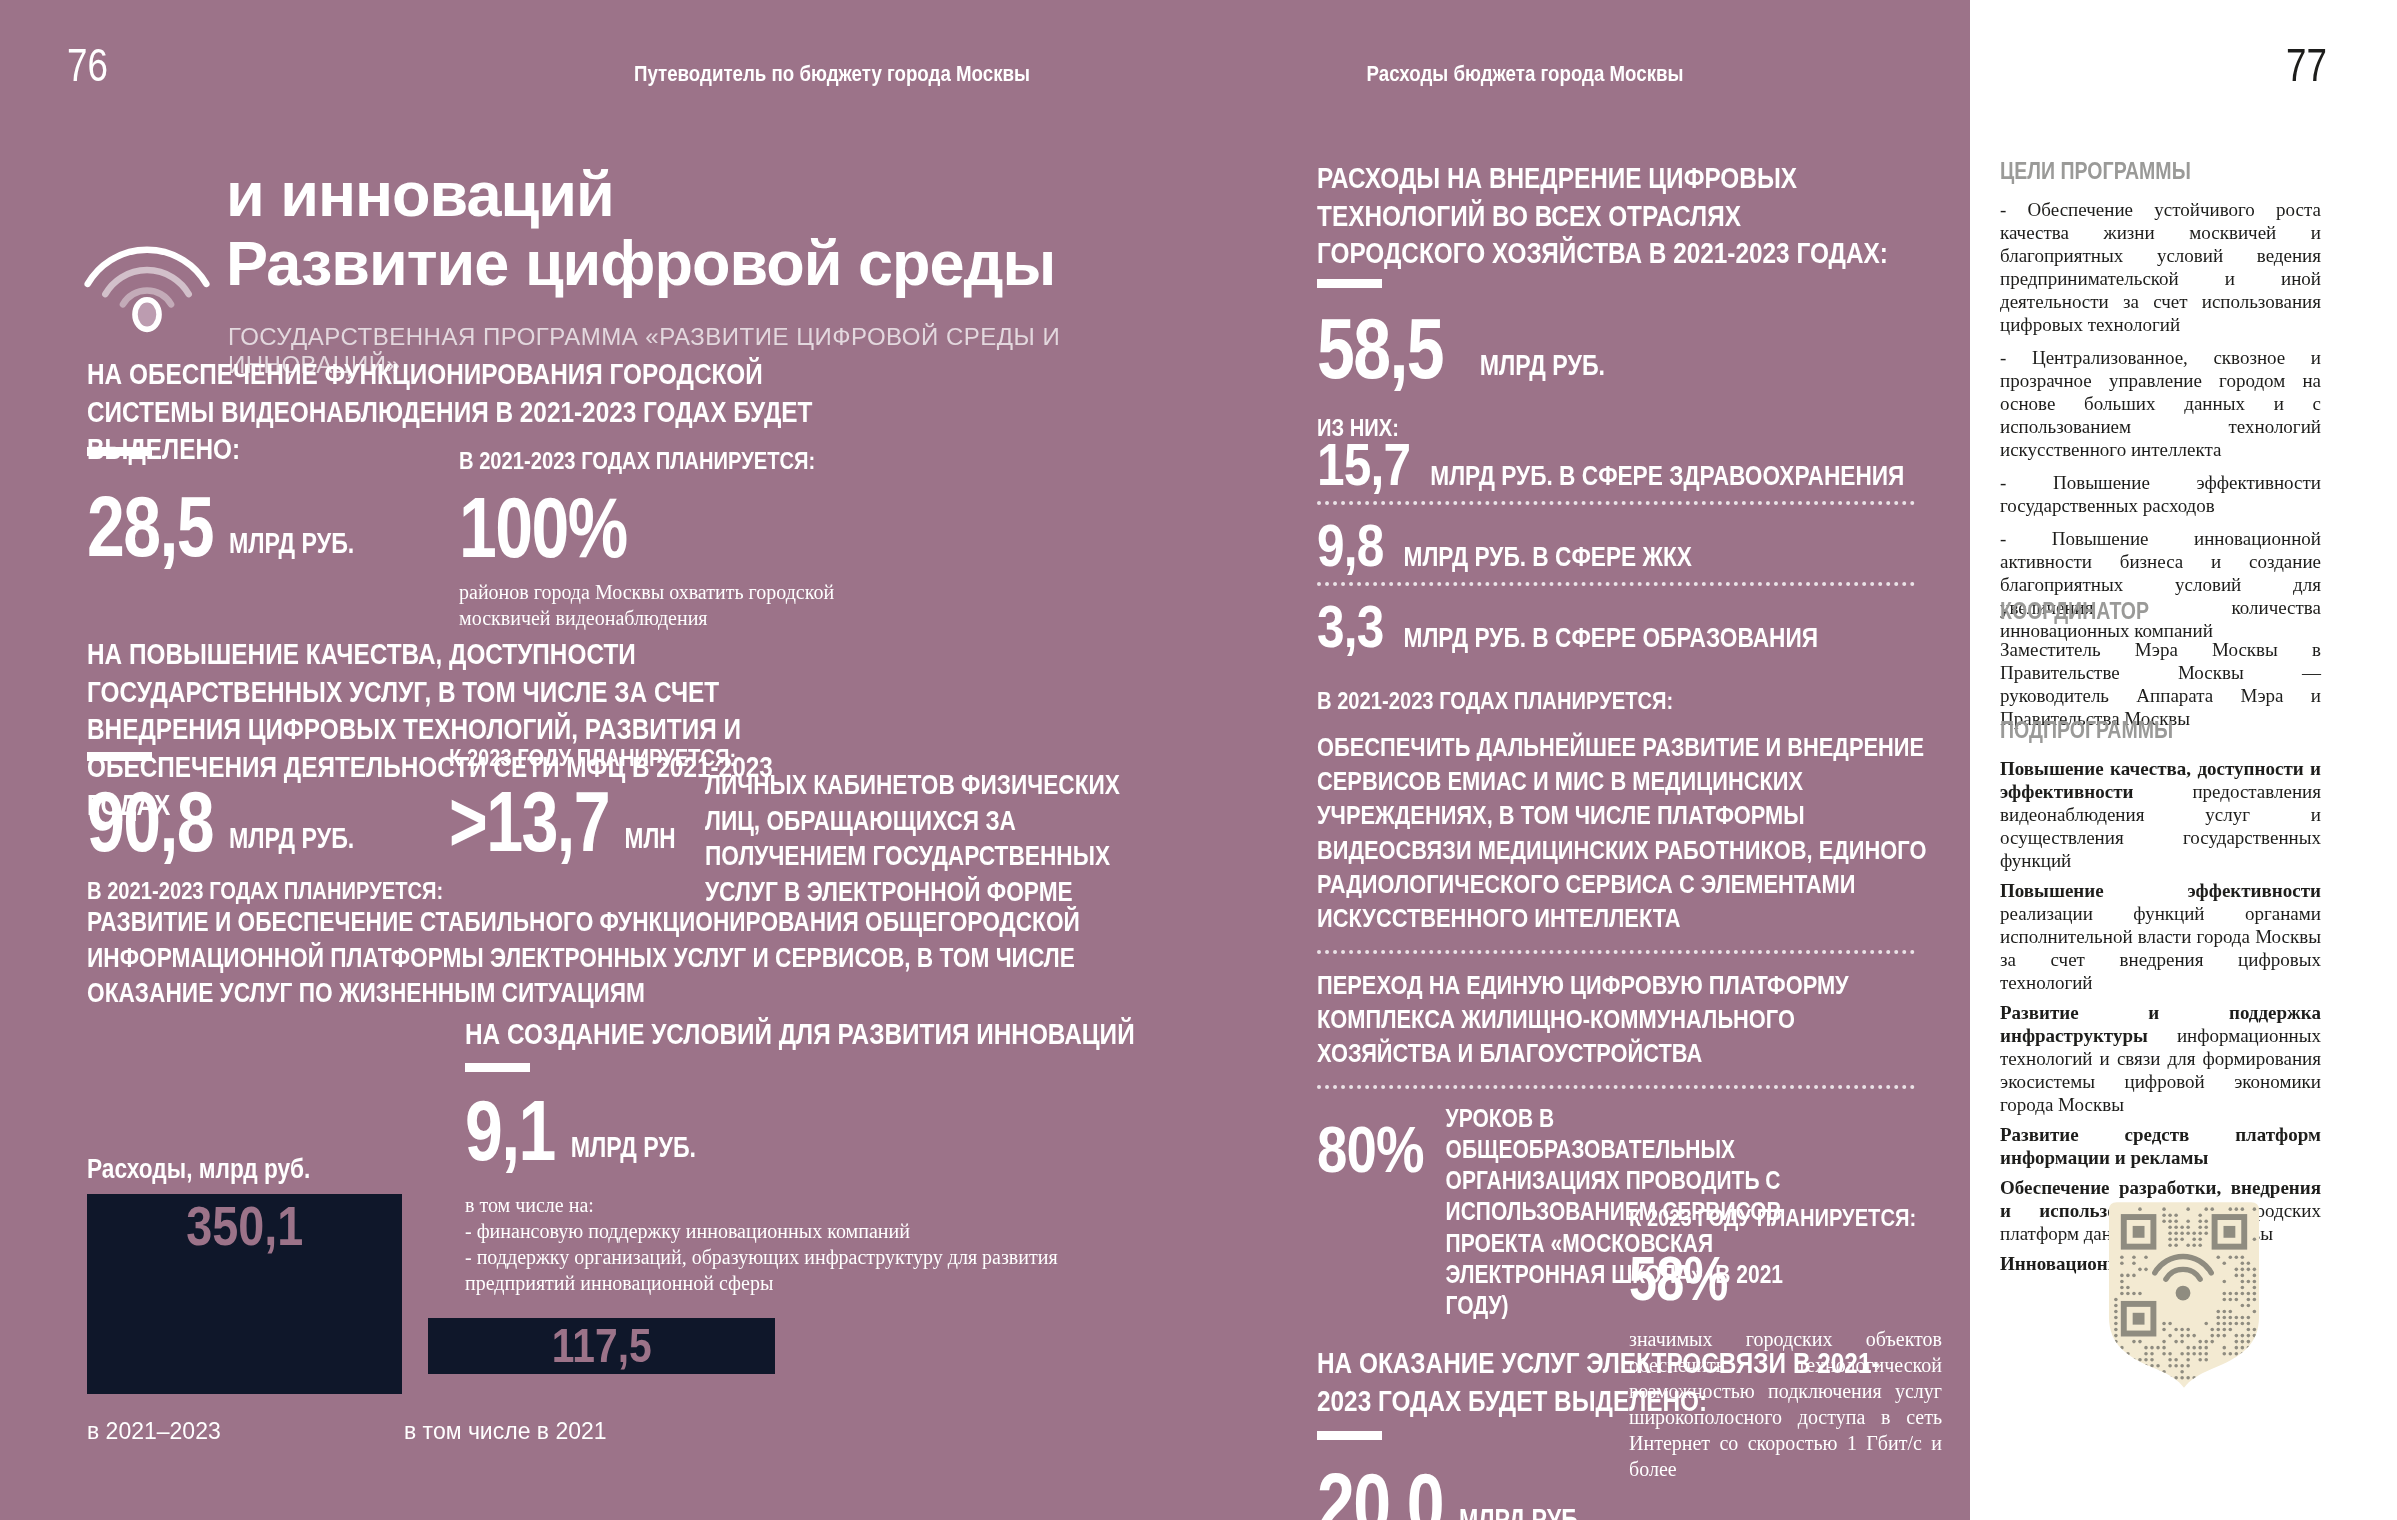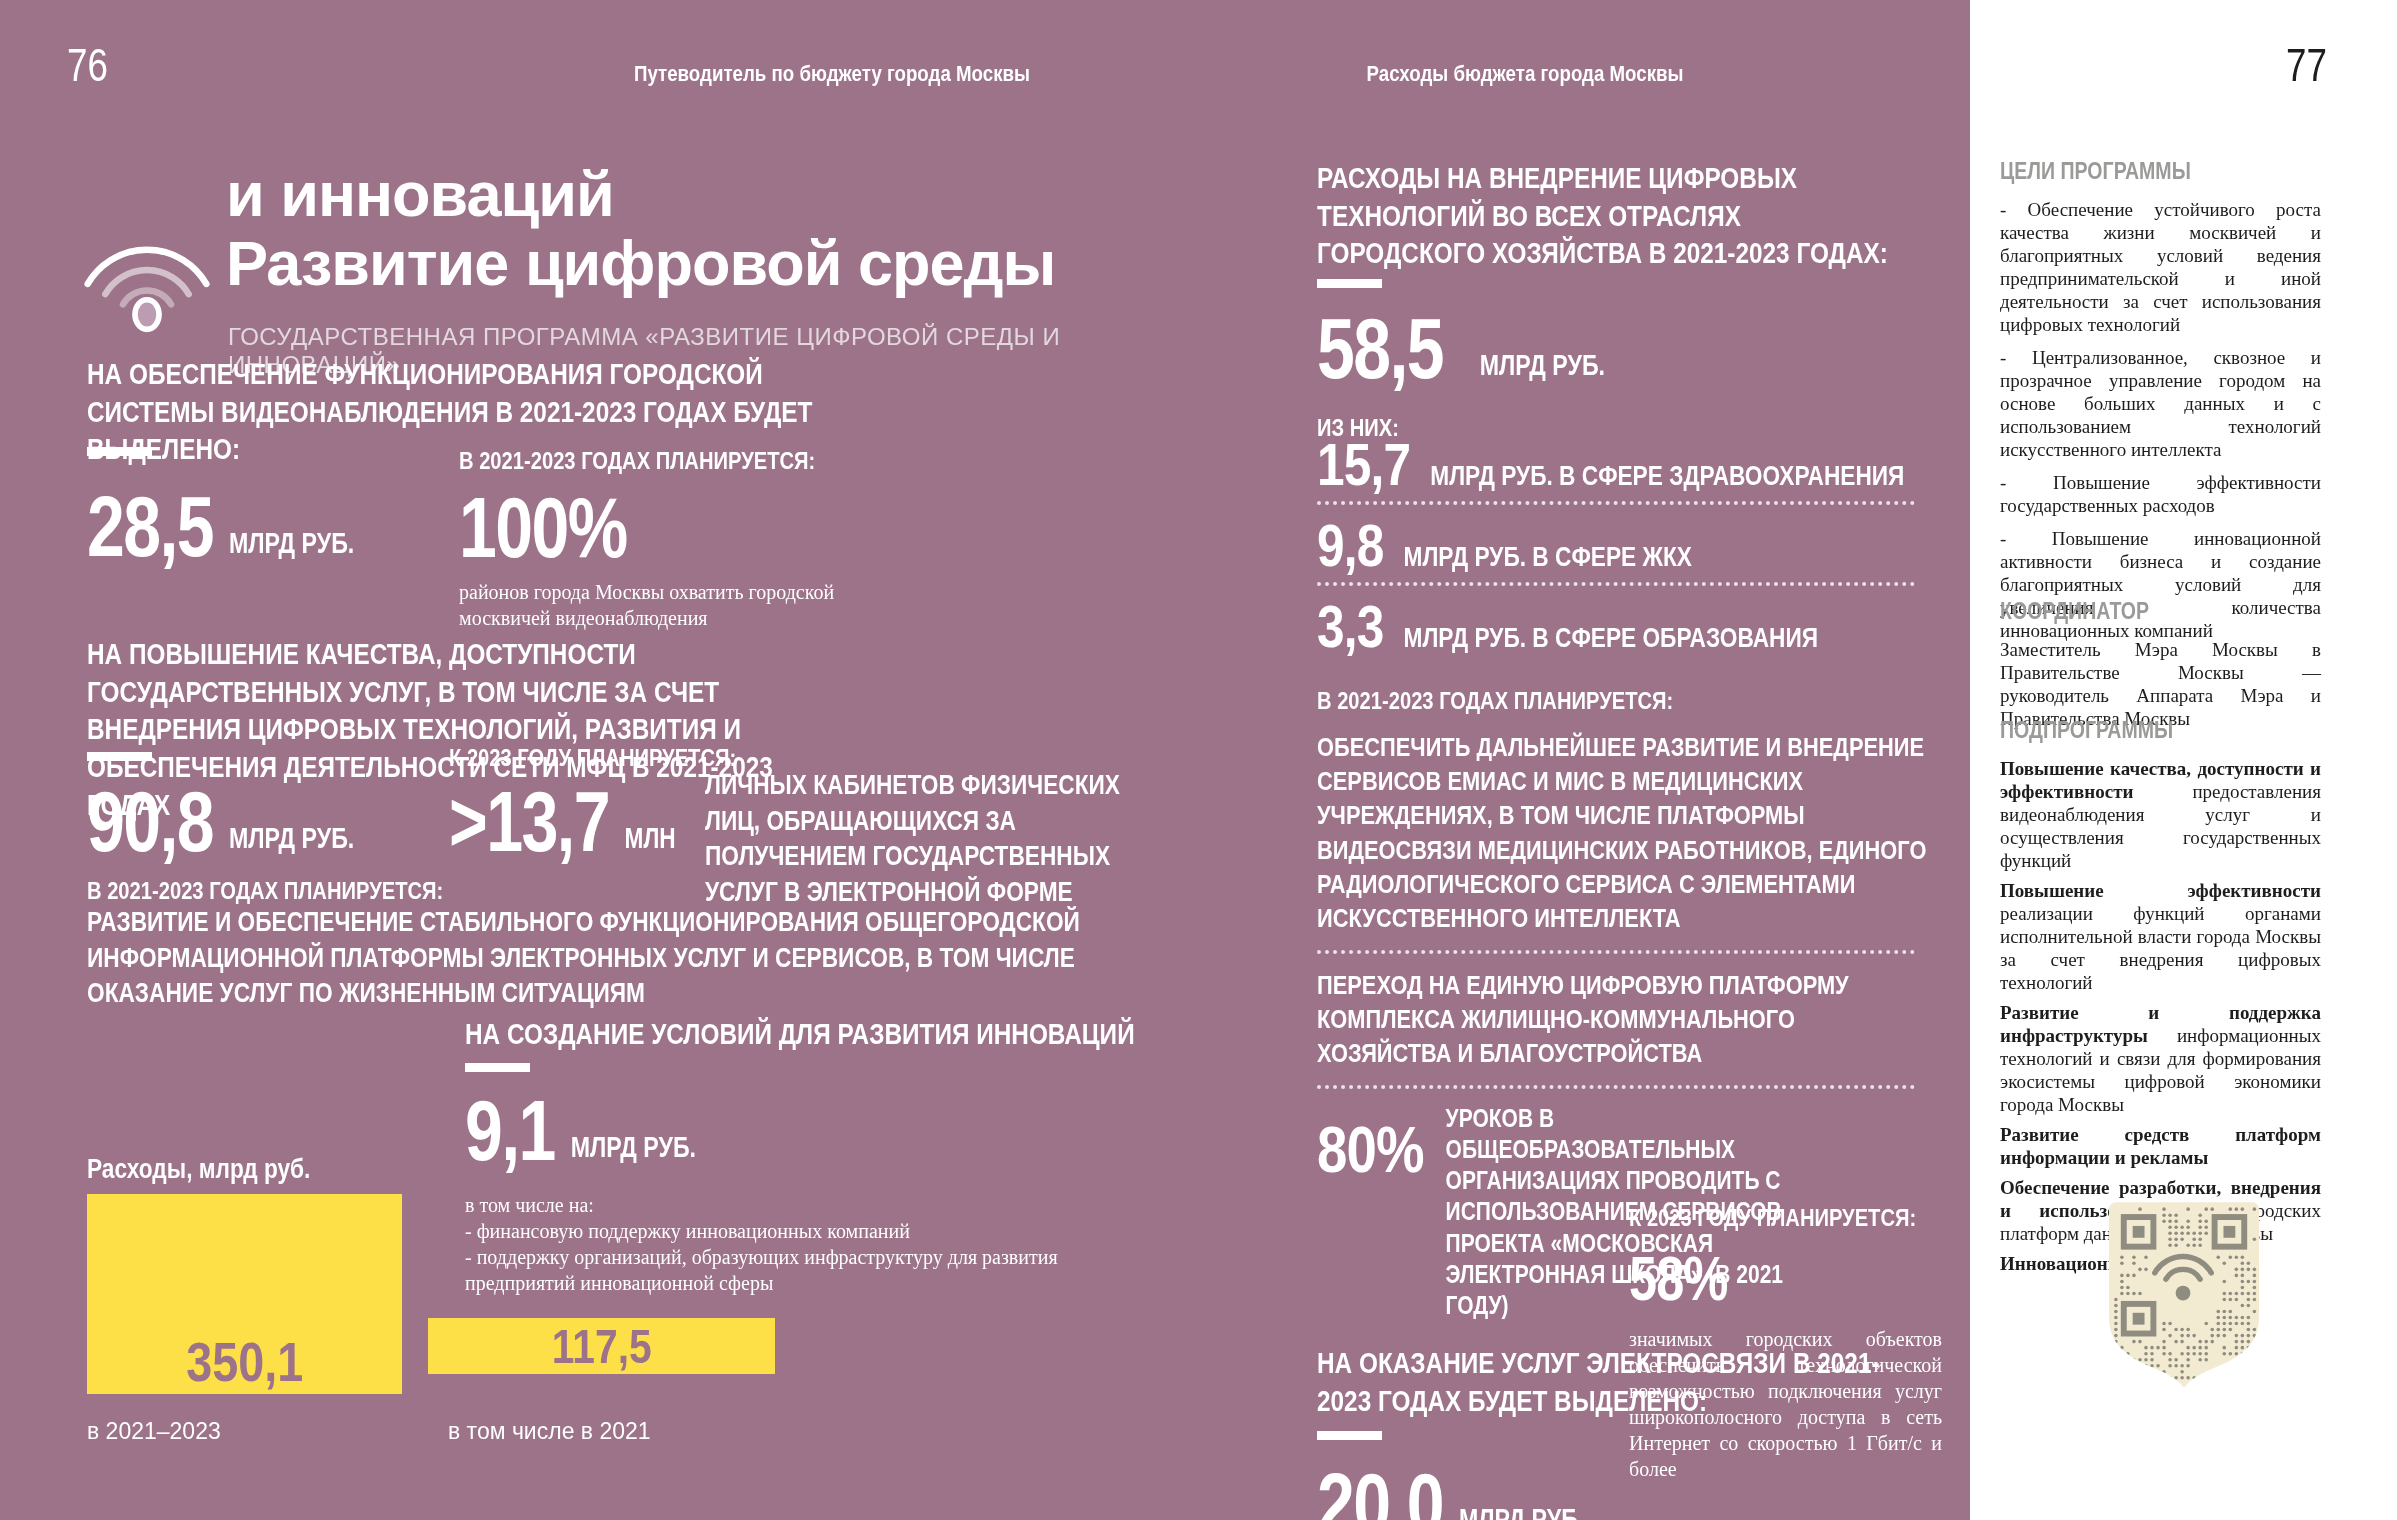--- a/index.html
+++ b/index.html
@@ -19,21 +19,21 @@
   .upb{font-weight:700;font-size:27px;line-height:1.32;}
   .serif{font-family:"Liberation Serif",serif;font-size:20px;line-height:1.3;}
   .dash{width:65px;height:9px;background:#fff;}
   .sep{border-top:4px dotted rgba(255,255,255,.8);height:0;width:598px;}
   .runhead{font-weight:700;font-size:22px;text-align:center;}
   .pgnum{font-size:46px;font-weight:400;}
   
   .title{font-weight:700;font-size:63px;line-height:1.1;letter-spacing:-1px;}
   .subtitle{font-size:24px;letter-spacing:0.5px;color:rgba(255,255,255,.72);}
   
-  .bar{background:#fde047;display:flex;align-items:flex-end;justify-content:center;}
+  .bar{background:#0f172a;display:flex;align-items:flex-start;justify-content:center;}
   .barnum{color:#9c7389;font-weight:700;}
   .barlbl{font-size:23px;}
   
   .flow>*{margin-bottom:14px;}
   
   .sidebar{position:absolute;left:1970px;top:0;width:428px;height:1521px;background:#fff;color:#1d1d1b;}
   .sb{position:absolute;left:30px;width:321px;}
   .sbh{color:#9a9a98;font-weight:700;font-size:23px;margin-bottom:14px;transform:scaleX(.85);transform-origin:0 0;white-space:nowrap;}
   .sbserif{font-family:"Liberation Serif",serif;font-size:19px;line-height:1.21;text-align:justify;color:#1d1d1b;}
   .sbserif p{margin:0 0 10px 0;}
@@ -101,21 +101,21 @@
   </div>
 
   <div class="abs upb cond" style="left:87px;top:1152px;width:396px;">Расходы, млрд руб.</div>
   <div class="abs bar" style="left:87px;top:1194px;width:315px;height:200px;">
     <span class="barnum condc" style="font-size:55px;">350,1</span>
   </div>
   <div class="abs bar" style="left:428px;top:1318px;width:347px;height:56px;">
     <span class="barnum condc" style="font-size:48px;">117,5</span>
   </div>
   <div class="abs barlbl" style="left:87px;top:1418px;">в 2021–2023</div>
-  <div class="abs barlbl" style="left:448px;top:1418px;text-align:center;">в том числе в 2021</div>
+  <div class="abs barlbl" style="left:404px;top:1418px;text-align:center;">в том числе в 2021</div>
 
   <div class="abs hd cond" style="left:1317px;top:160px;width:693px;">РАСХОДЫ НА ВНЕДРЕНИЕ ЦИФРОВЫХ ТЕХНОЛОГИЙ ВО ВСЕХ ОТРАСЛЯХ ГОРОДСКОГО ХОЗЯЙСТВА В 2021-2023 ГОДАХ:</div>
   <div class="abs dash" style="left:1317px;top:279px;"></div>
   <div class="abs amt" style="left:1317px;top:309px;gap:46px;">
     <span class="xl">58,5</span>
     <span class="unit">МЛРД РУБ.</span>
   </div>
   <div class="abs lbl cond" style="left:1317px;top:414px;">ИЗ НИХ:</div>
 
   <div class="abs cond" style="left:1317px;top:436px;display:flex;align-items:baseline;gap:24px;">

